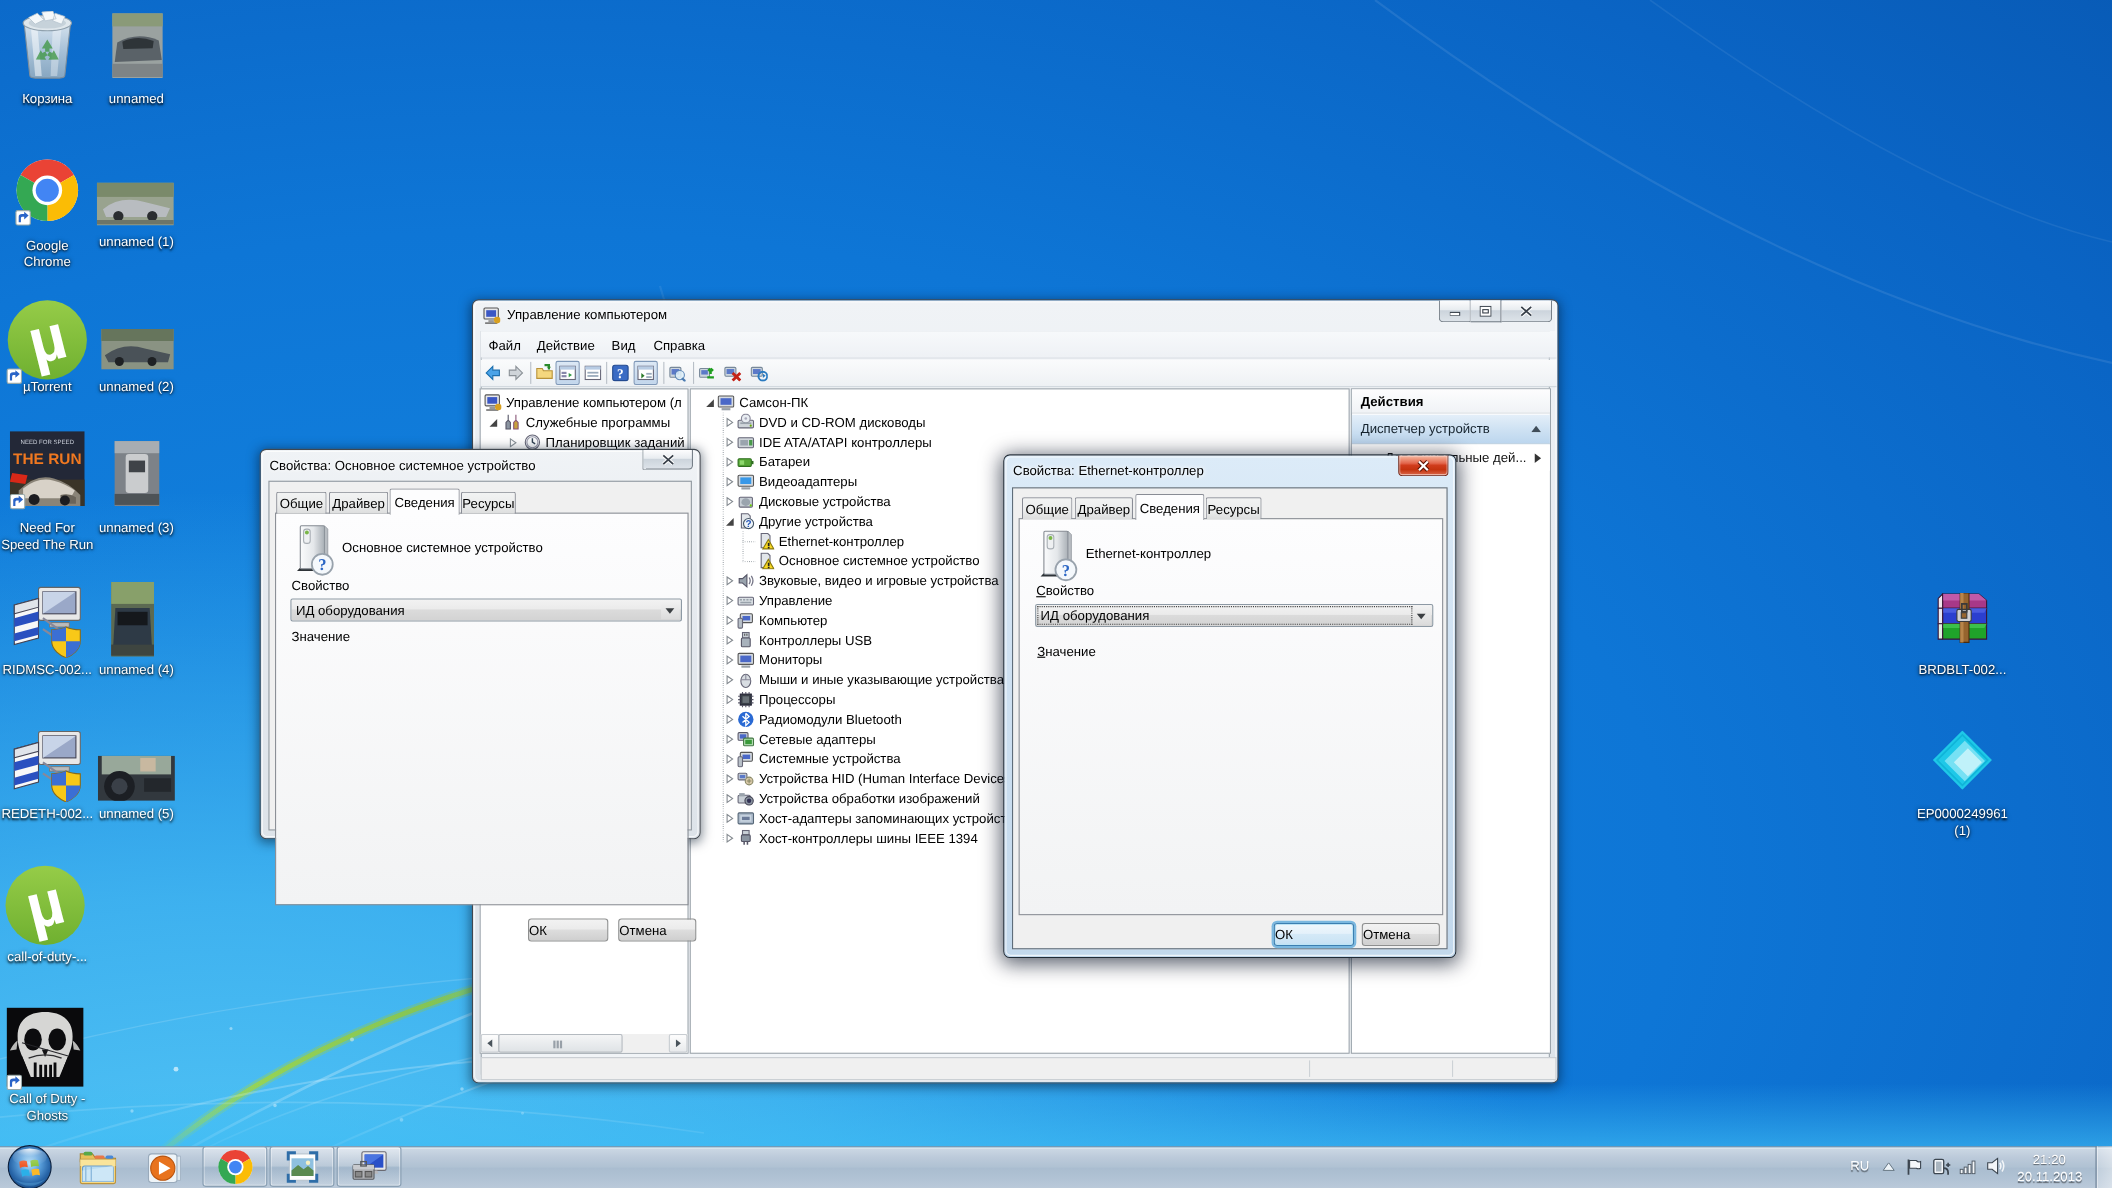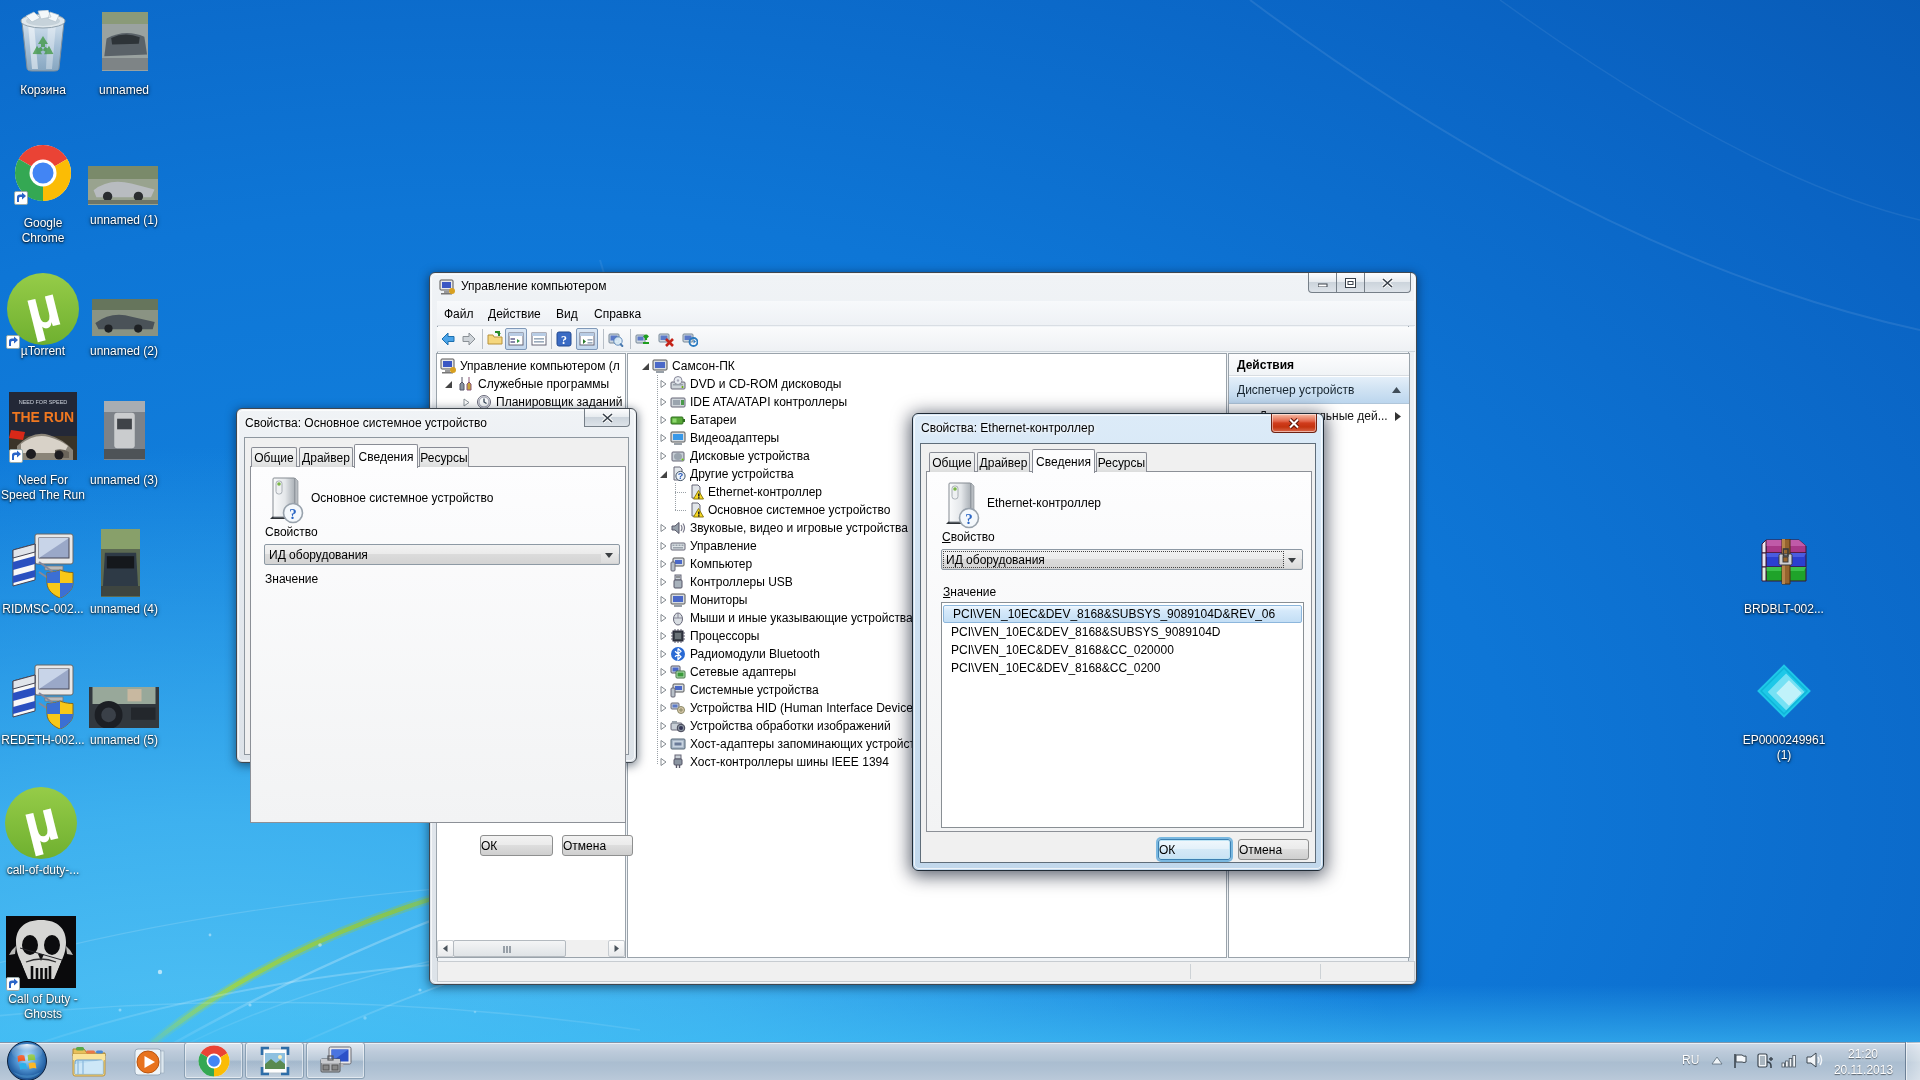--- a/index.html
+++ b/index.html
@@ -751,26 +751,20 @@
     </svg>
     <div class="abs" style="left:74px;top:82px;font-size:12px">Ethernet-контроллер</div>
     <div class="abs" style="left:29px;top:116px"><span style="text-decoration:underline">С</span>войство</div>
     <div class="combo" style="left:28px;top:135px;width:362px">
       <div class="ct">ИД оборудования</div>
 <div class="abs" style="right:1px;top:1px;bottom:1px;width:17px;background:linear-gradient(180deg,#f2f2f2,#dcdcdc)"></div>
 <div class="ca"></div>
       <div class="focus"></div>
     </div>
     <div class="abs" style="left:30px;top:171px"><span style="text-decoration:underline">З</span>начение</div>
-    <div class="list" style="left:28px;top:188px;width:363px;height:226px;padding-top:2px">
-      <div class="li sel">PCI\VEN_10EC&amp;DEV_8168&amp;SUBSYS_9089104D&amp;REV_06</div>
-      <div class="li">PCI\VEN_10EC&amp;DEV_8168&amp;SUBSYS_9089104D</div>
-      <div class="li">PCI\VEN_10EC&amp;DEV_8168&amp;CC_020000</div>
-      <div class="li">PCI\VEN_10EC&amp;DEV_8168&amp;CC_0200</div>
-    </div>
     <div class="btn def" style="left:245px;top:425px;width:73px">ОК</div>
     <div class="btn" style="left:325px;top:425px;width:71px">Отмена</div>
   </div>
 <div class="abs" style="left:0;top:1042px;width:1920px;height:38px;background:linear-gradient(180deg,#cdd9e5 0%,#bccadA 25%,#b0c2d3 48%,#aabdd0 52%,#b0c2d4 75%,#bac9d9 100%);border-top:1px solid #8095aa;box-shadow:inset 0 1px 0 rgba(255,255,255,.6)">
 </div>
 <svg class="abs" style="left:6px;top:1041px" width="42" height="40" viewBox="0 0 42 40">
 <defs>
 <radialGradient id="orb" cx=".5" cy=".42" r=".68">
         <stop offset="0" stop-color="#b8e2fa"></stop>
         <stop offset=".35" stop-color="#5ba1dd"></stop>

